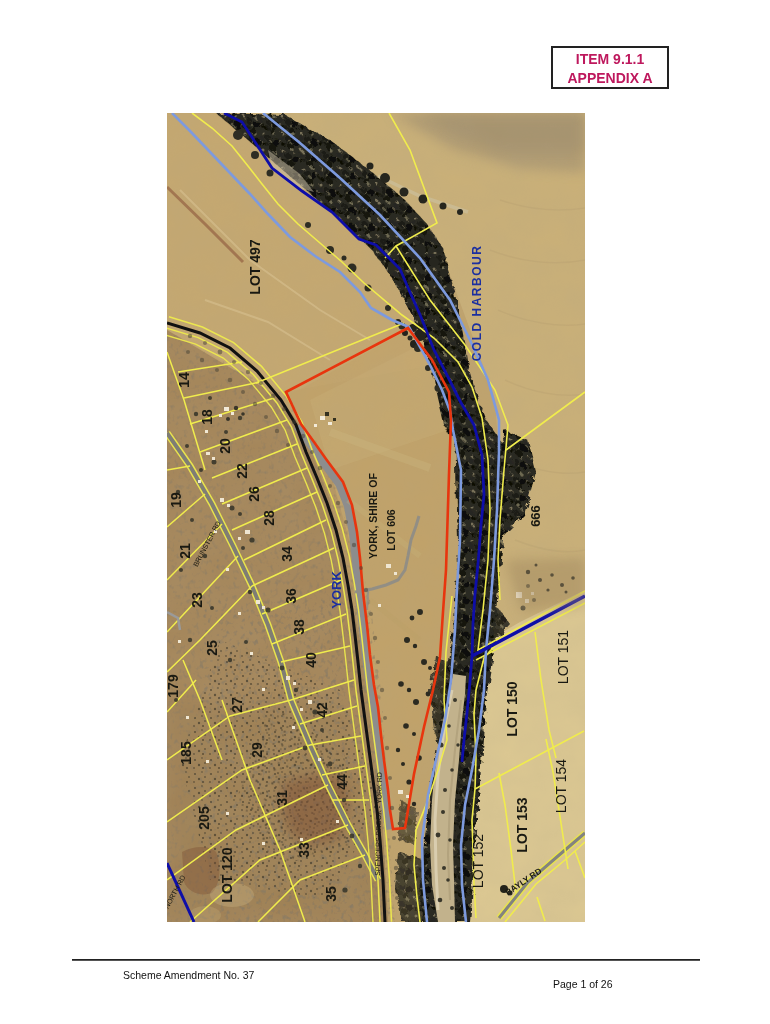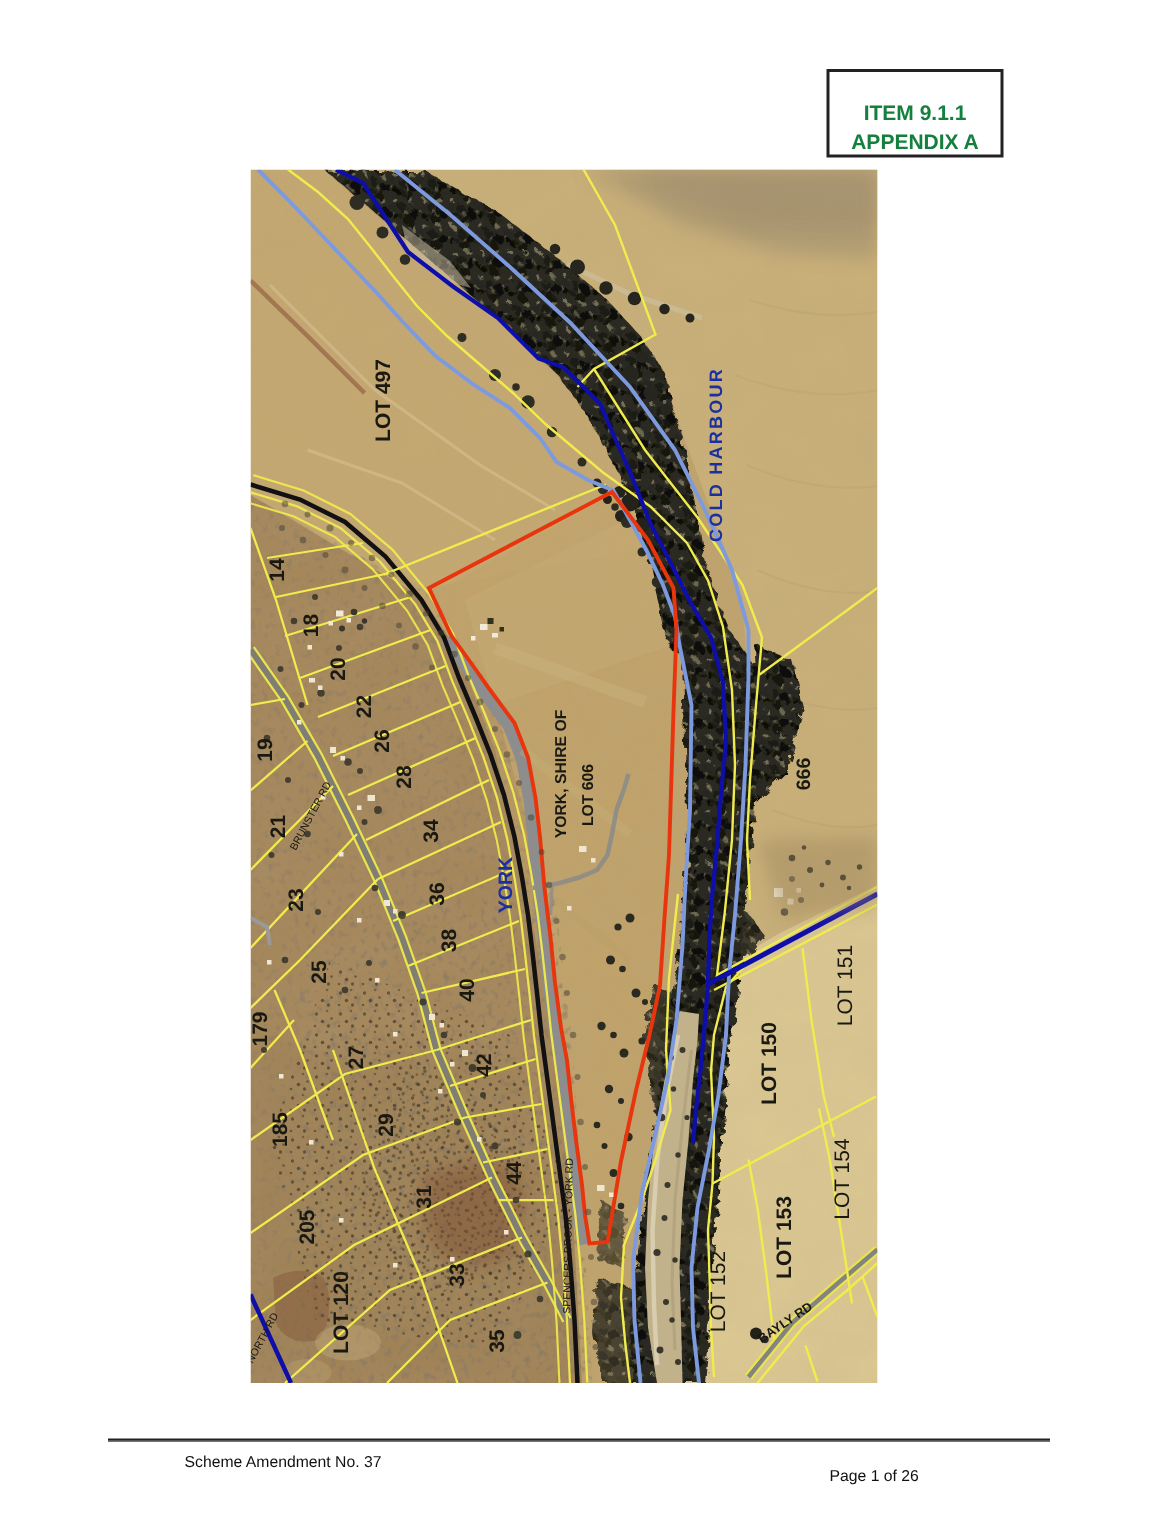--- a/index.html
+++ b/index.html
@@ -1,18 +1,18 @@
 <!DOCTYPE html>
 <html><head>
 <meta charset="utf-8">
 <style>
   html,body{margin:0;padding:0;background:#ffffff;}
   body{width:770px;height:1024px;position:relative;overflow:hidden;font-family:"Liberation Sans",sans-serif;}
   .itembox{position:absolute;left:551px;top:46px;width:114px;height:37px;border:2px solid #222;
-    text-align:center;font-weight:bold;font-size:14px;color:#15803d;line-height:19px;padding-top:18px;}
+    text-align:center;font-weight:bold;font-size:14px;color:#be185d;line-height:19px;padding-top:2px;}
   .footline{position:absolute;left:72px;top:959px;width:628px;height:1px;background:#222;border-bottom:1px solid #555;}
   .foot-l{position:absolute;left:75px;top:969px;font-size:10.5px;color:#111;margin-left:48px;}
   .foot-r{position:absolute;left:553px;top:978px;font-size:10.5px;color:#111;}
   svg{position:absolute;left:167px;top:113px;}
 </style>
 </head>
 <body>
 
 <div class="itembox">ITEM 9.1.1<br>APPENDIX A</div>
 

